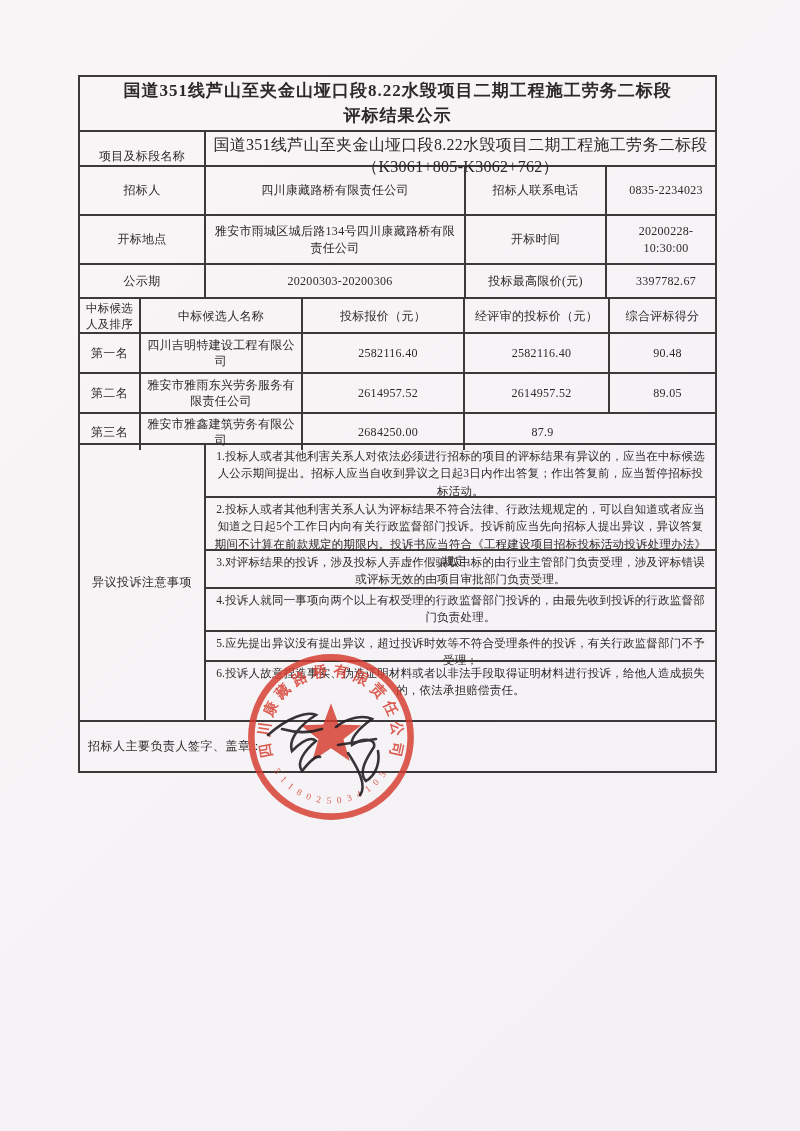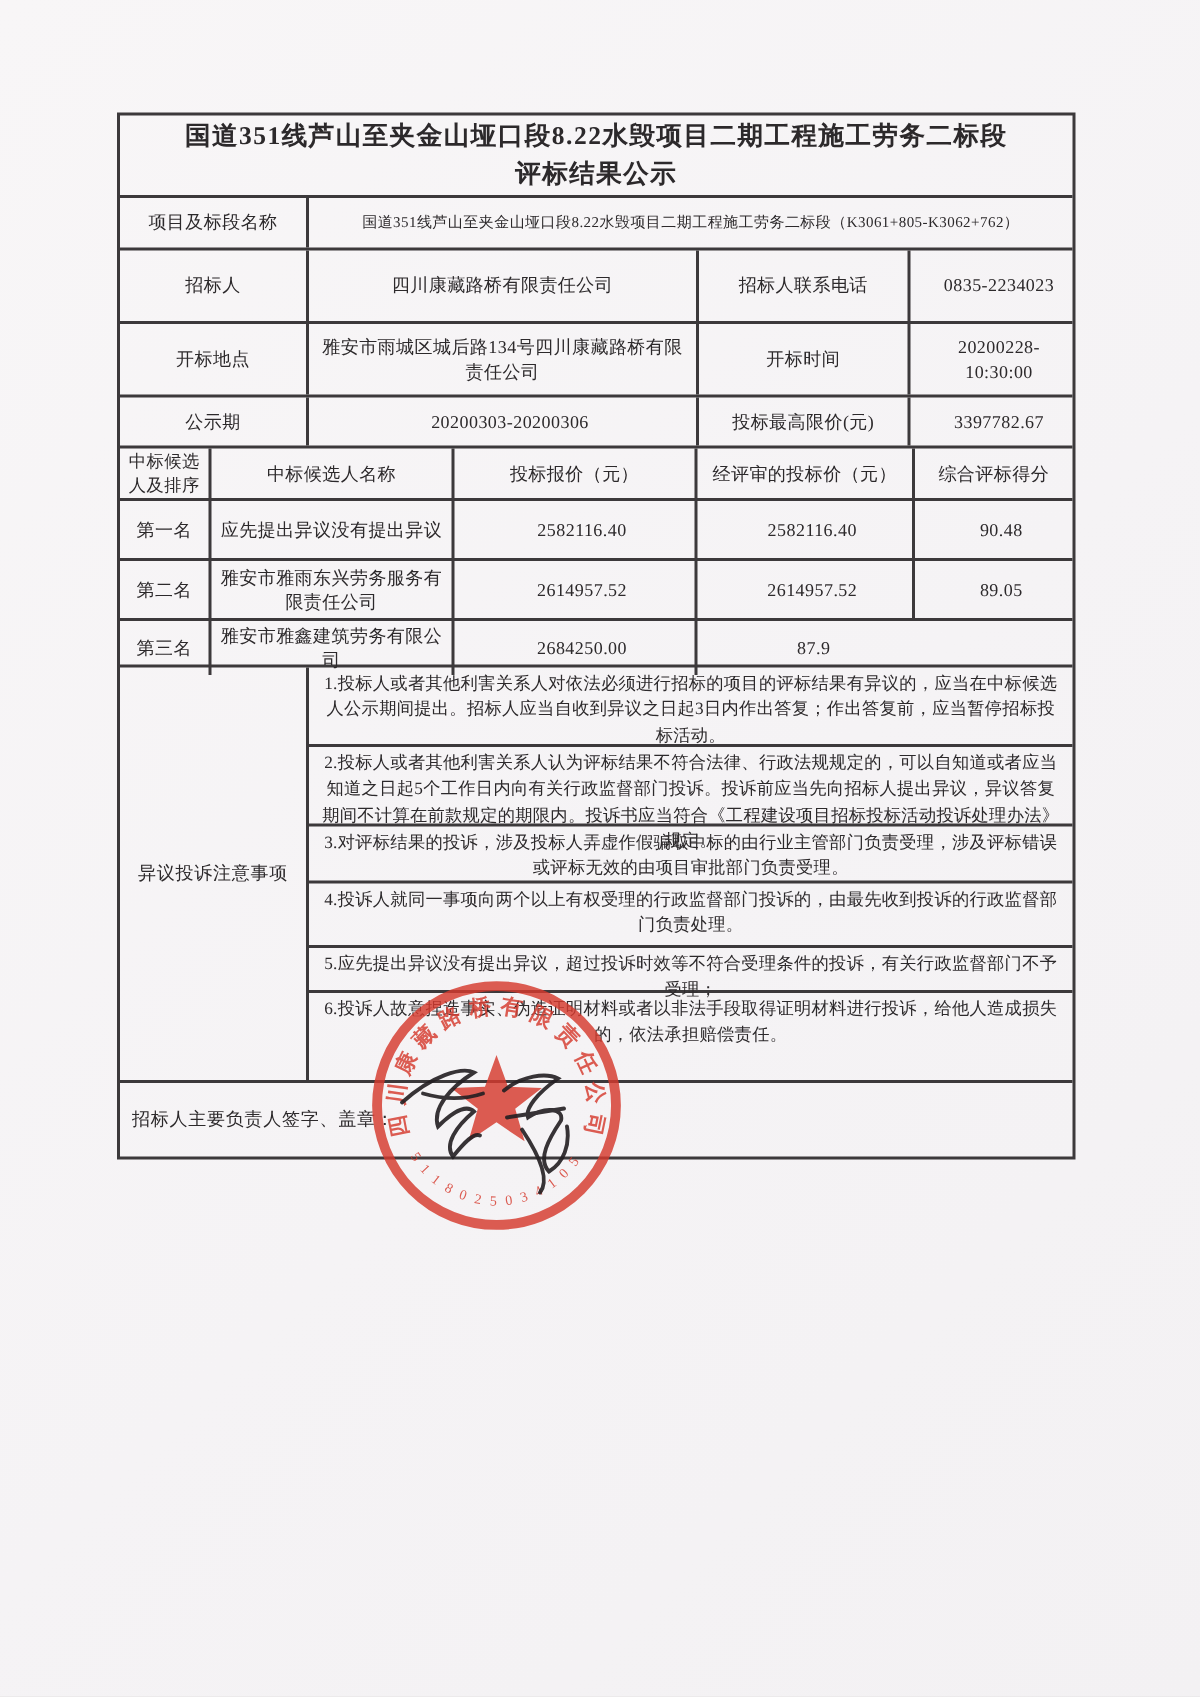--- a/index.html
+++ b/index.html
@@ -75,21 +75,21 @@
 
   <div class="doc-table">
 
     <div class="title-row">
       <span>国道351线芦山至夹金山垭口段8.22水毁项目二期工程施工劳务二标段</span>
       <span>评标结果公示</span>
     </div>
 
     <div class="t-row cols-a h37">
       <div class="cell">项目及标段名称</div>
-      <div class="cell no-r" style="grid-column:2 / span 3;font-size:10px;">国道351线芦山至夹金山垭口段8.22水毁项目二期工程施工劳务二标段（K3061+805-K3062+762）</div>
+      <div class="cell no-r" style="grid-column:2 / span 3;font-size:16px;">国道351线芦山至夹金山垭口段8.22水毁项目二期工程施工劳务二标段（K3061+805-K3062+762）</div>
     </div>
 
     <div class="t-row cols-a h49">
       <div class="cell">招标人</div>
       <div class="cell">四川康藏路桥有限责任公司</div>
       <div class="cell">招标人联系电话</div>
       <div class="cell num">0835-2234023</div>
     </div>
 
     <div class="t-row cols-a h49">
@@ -109,21 +109,21 @@
     <div class="t-row cols-b h50">
       <div class="cell" style="font-size:11.5px;padding:2px 2px;">中标候选人及排序</div>
       <div class="cell">中标候选人名称</div>
       <div class="cell">投标报价（元）</div>
       <div class="cell">经评审的投标价（元）</div>
       <div class="cell">综合评标得分</div>
     </div>
 
     <div class="t-row cols-b h40">
       <div class="cell">第一名</div>
-      <div class="cell">应先提出异议没有提出异议</div>
+      <div class="cell">四川吉明特建设工程有限公司</div>
       <div class="cell num">2582116.40</div>
       <div class="cell num">2582116.40</div>
       <div class="cell num">90.48</div>
     </div>
     <div class="t-row cols-b h40">
       <div class="cell">第二名</div>
       <div class="cell">雅安市雅雨东兴劳务服务有限责任公司</div>
       <div class="cell num">2614957.52</div>
       <div class="cell num">2614957.52</div>
       <div class="cell num">89.05</div>

